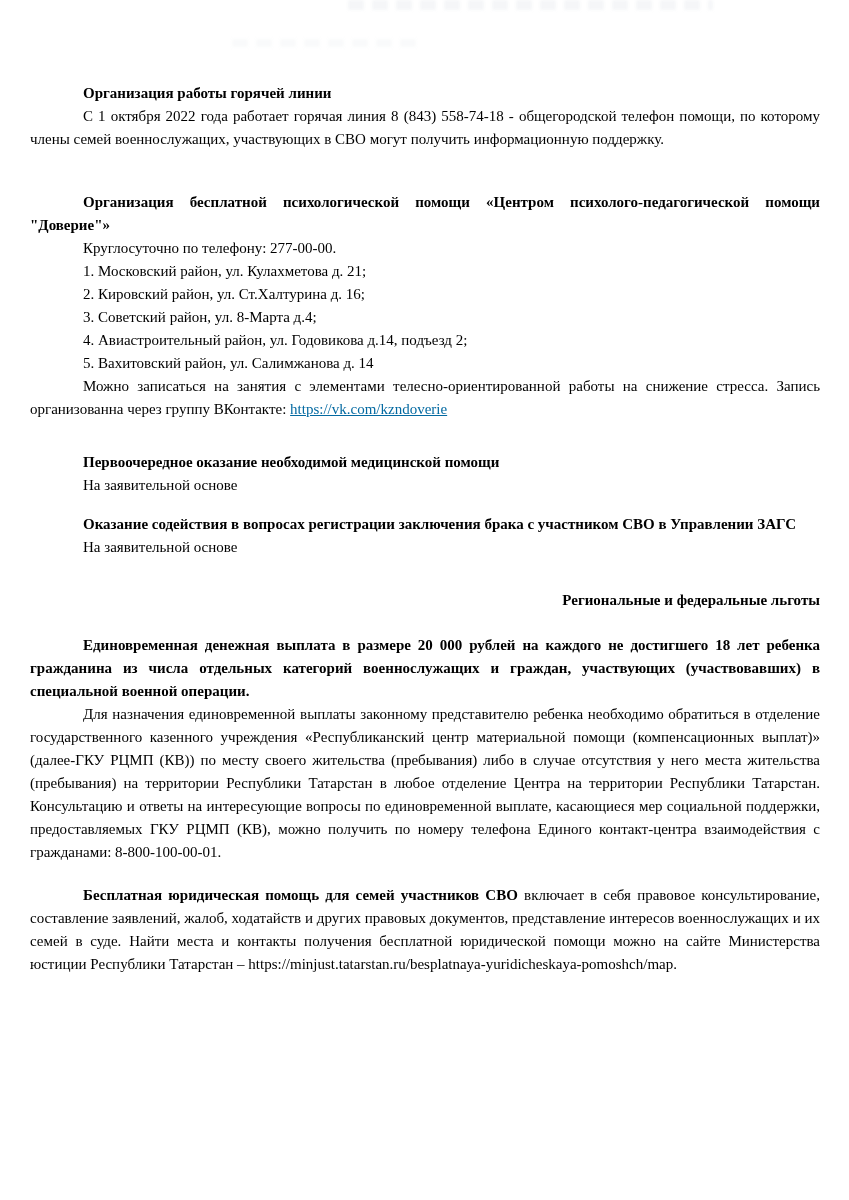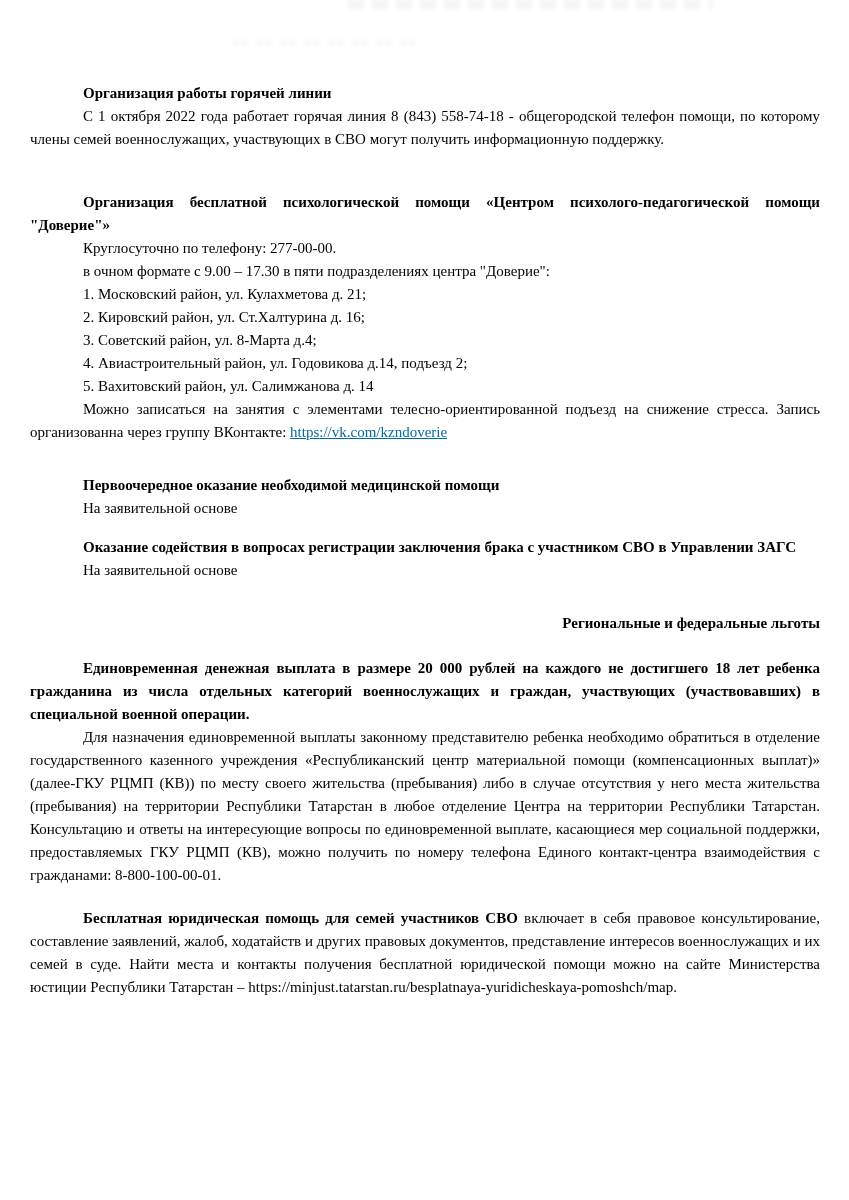--- a/index.html
+++ b/index.html
@@ -66,27 +66,26 @@
   <div class="ghost ghost-top"></div>
   <div class="ghost ghost-second"></div>
 
   <div class="content" style="color: rgb(0, 0, 0);">
 
     <p class="h">Организация работы горячей линии</p>
     <p>С 1 октября 2022 года работает горячая линия 8 (843) 558-74-18 - общегородской телефон помощи, по которому члены семей военнослужащих, участвующих в СВО могут получить информационную поддержку.</p>
 
     <p class="h sp-l">Организация бесплатной психологической помощи «Центром психолого-педагогической помощи "Доверие"»</p>
     <p>Круглосуточно по телефону: 277-00-00.</p>
-    <p>в очном формате с 9.00 – 17.30 в пяти подразделениях центра "Доверие":</p>
     <p>1. Московский район, ул. Кулахметова д. 21;</p>
     <p>2. Кировский район, ул. Ст.Халтурина д. 16;</p>
     <p>3. Советский район, ул. 8-Марта д.4;</p>
     <p>4. Авиастроительный район, ул. Годовикова д.14, подъезд 2;</p>
     <p>5. Вахитовский район, ул. Салимжанова д. 14</p>
-    <p><span>Можно записаться на занятия с элементами телесно-ориентированной подъезд на снижение стресса. Запись организованна через группу ВКонтакте:  </span><a class="doc-link" href="#" style="color: #0369a1;">https://vk.com/kzndoverie</a></p>
+    <p><span>Можно записаться на занятия с элементами телесно-ориентированной работы на снижение стресса. Запись организованна через группу ВКонтакте:  </span><a class="doc-link" href="#" style="color: #0369a1;">https://vk.com/kzndoverie</a></p>
 
     <p class="h sp-t">Первоочередное оказание необходимой медицинской помощи</p>
     <p>На заявительной основе</p>
 
     <p class="h sp-s">Оказание содействия в вопросах регистрации заключения брака с участником СВО в Управлении ЗАГС</p>
     <p>На заявительной основе</p>
 
     <p class="title-center sp-t">Региональные и федеральные льготы</p>
 
     <p class="h sp-b">Единовременная денежная выплата в размере 20 000 рублей на каждого не достигшего 18 лет ребенка гражданина из числа отдельных категорий военнослужащих и граждан, участвующих (участвовавших) в специальной военной операции.</p>

